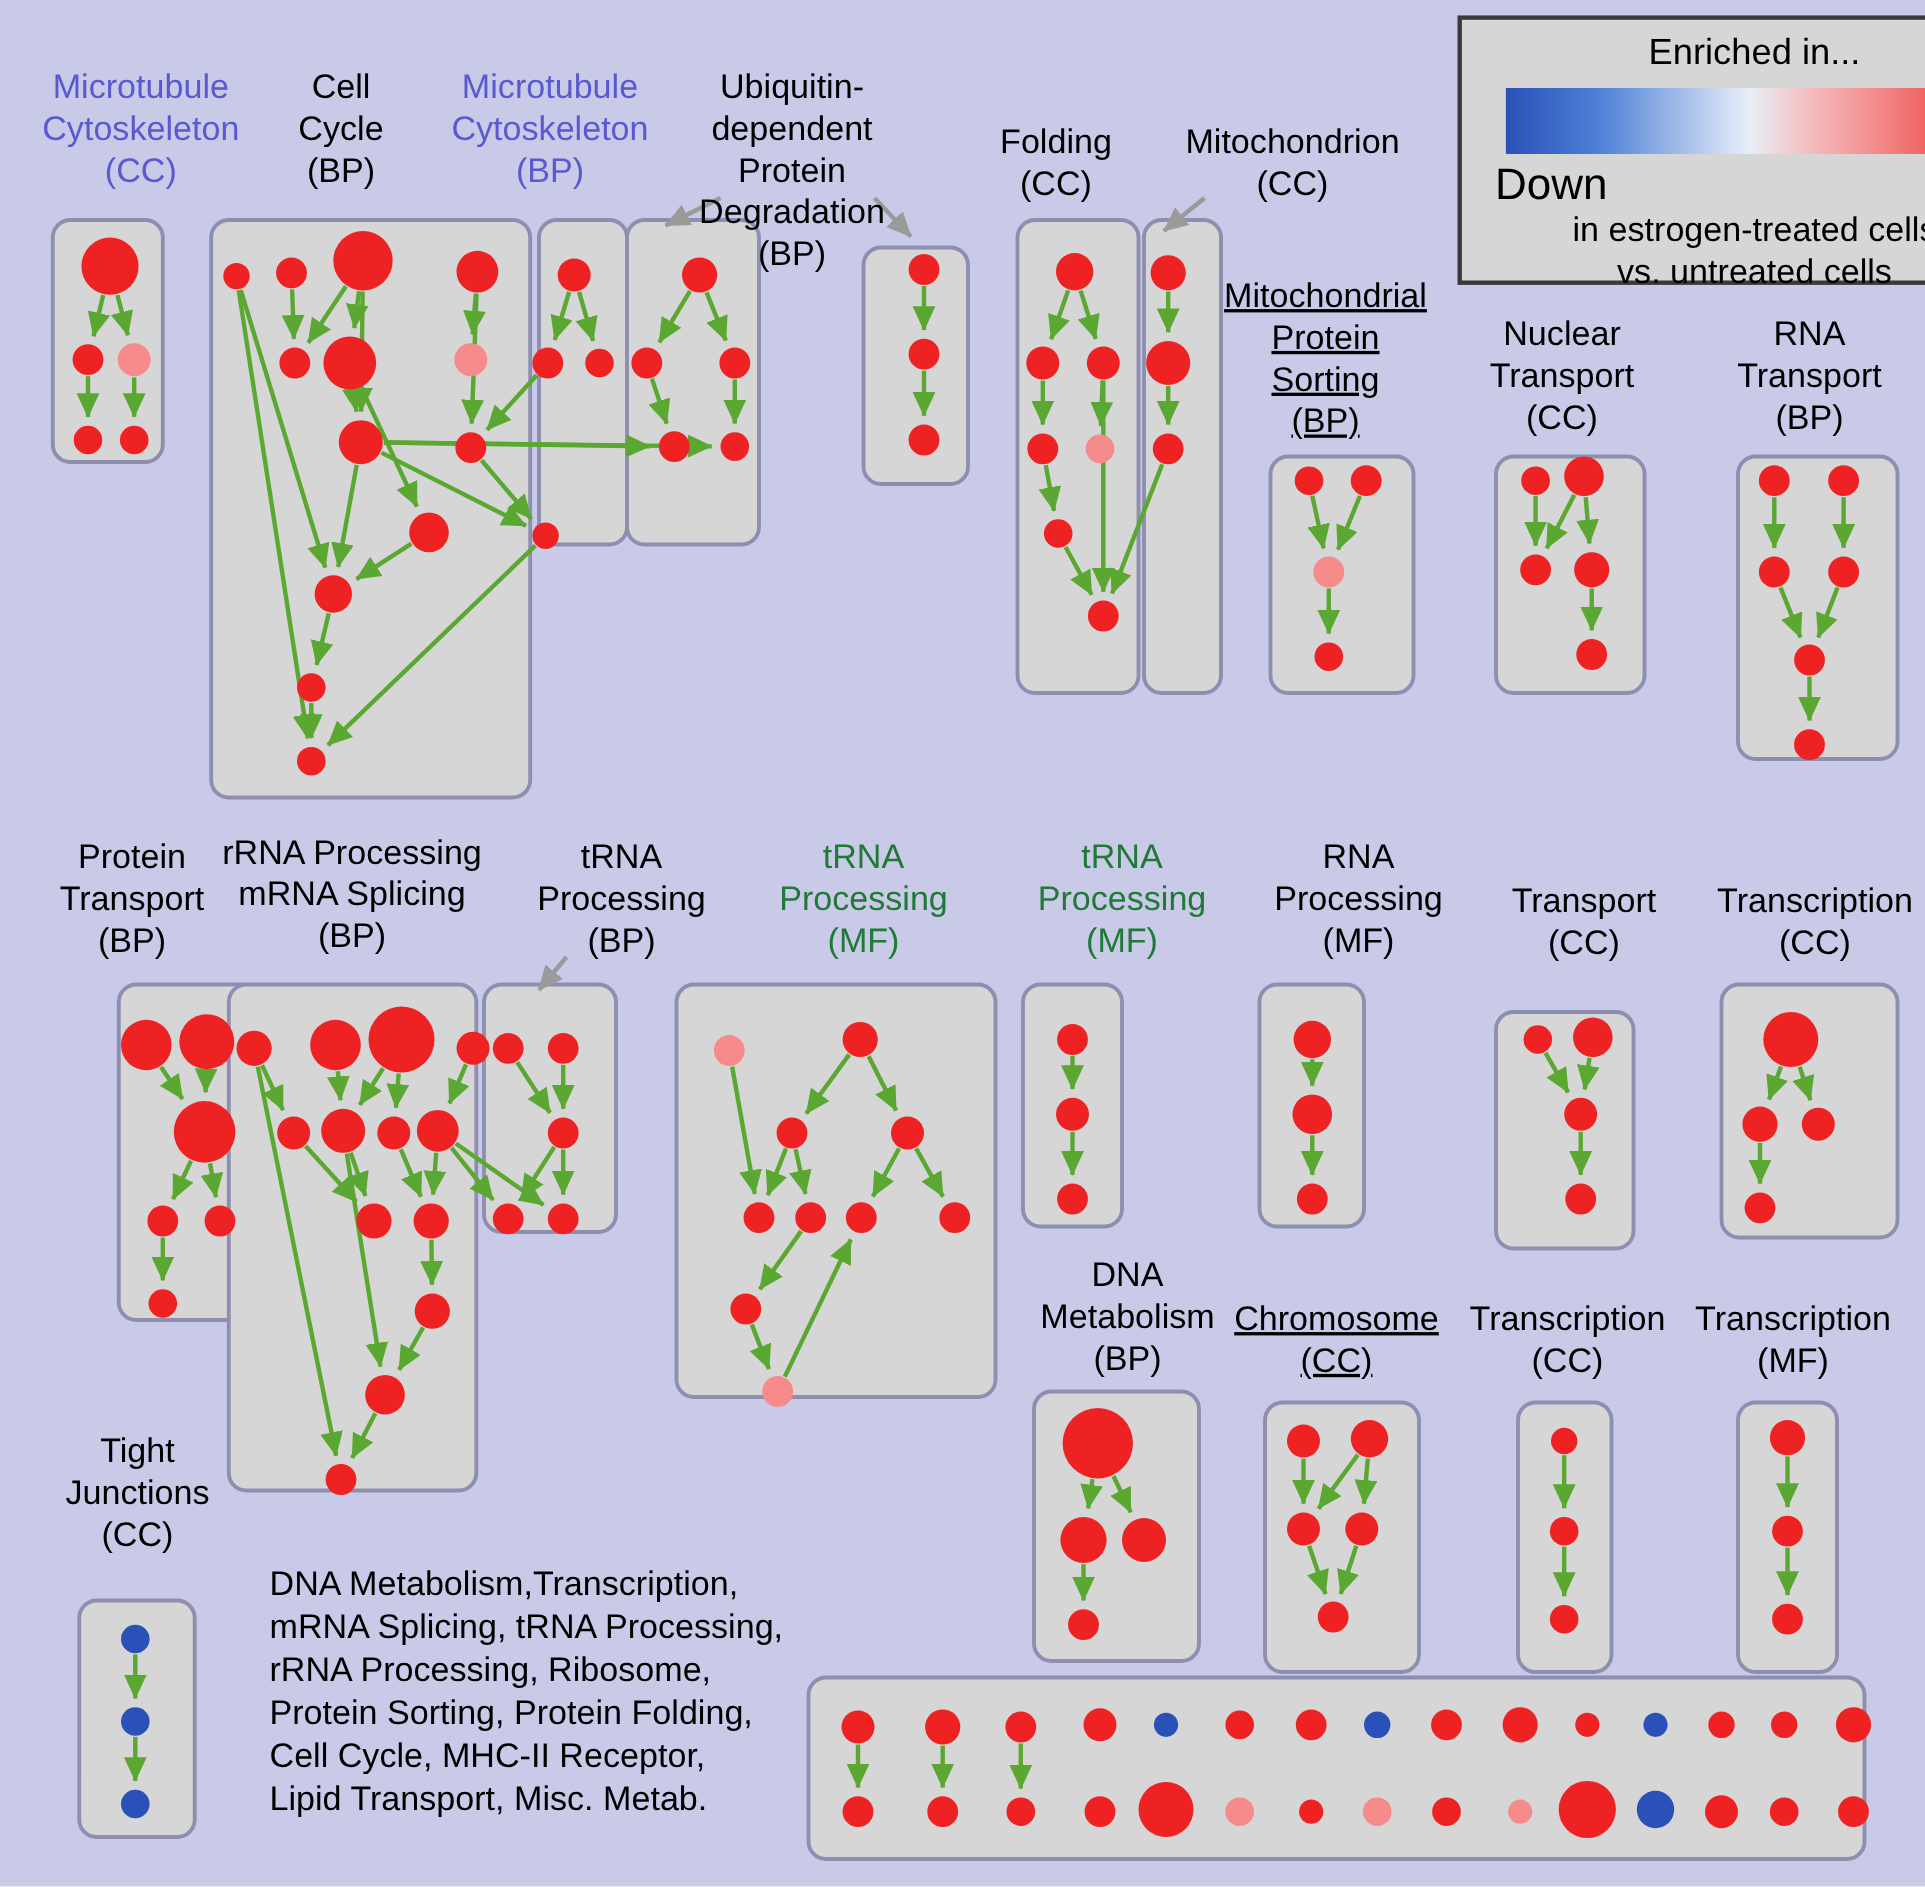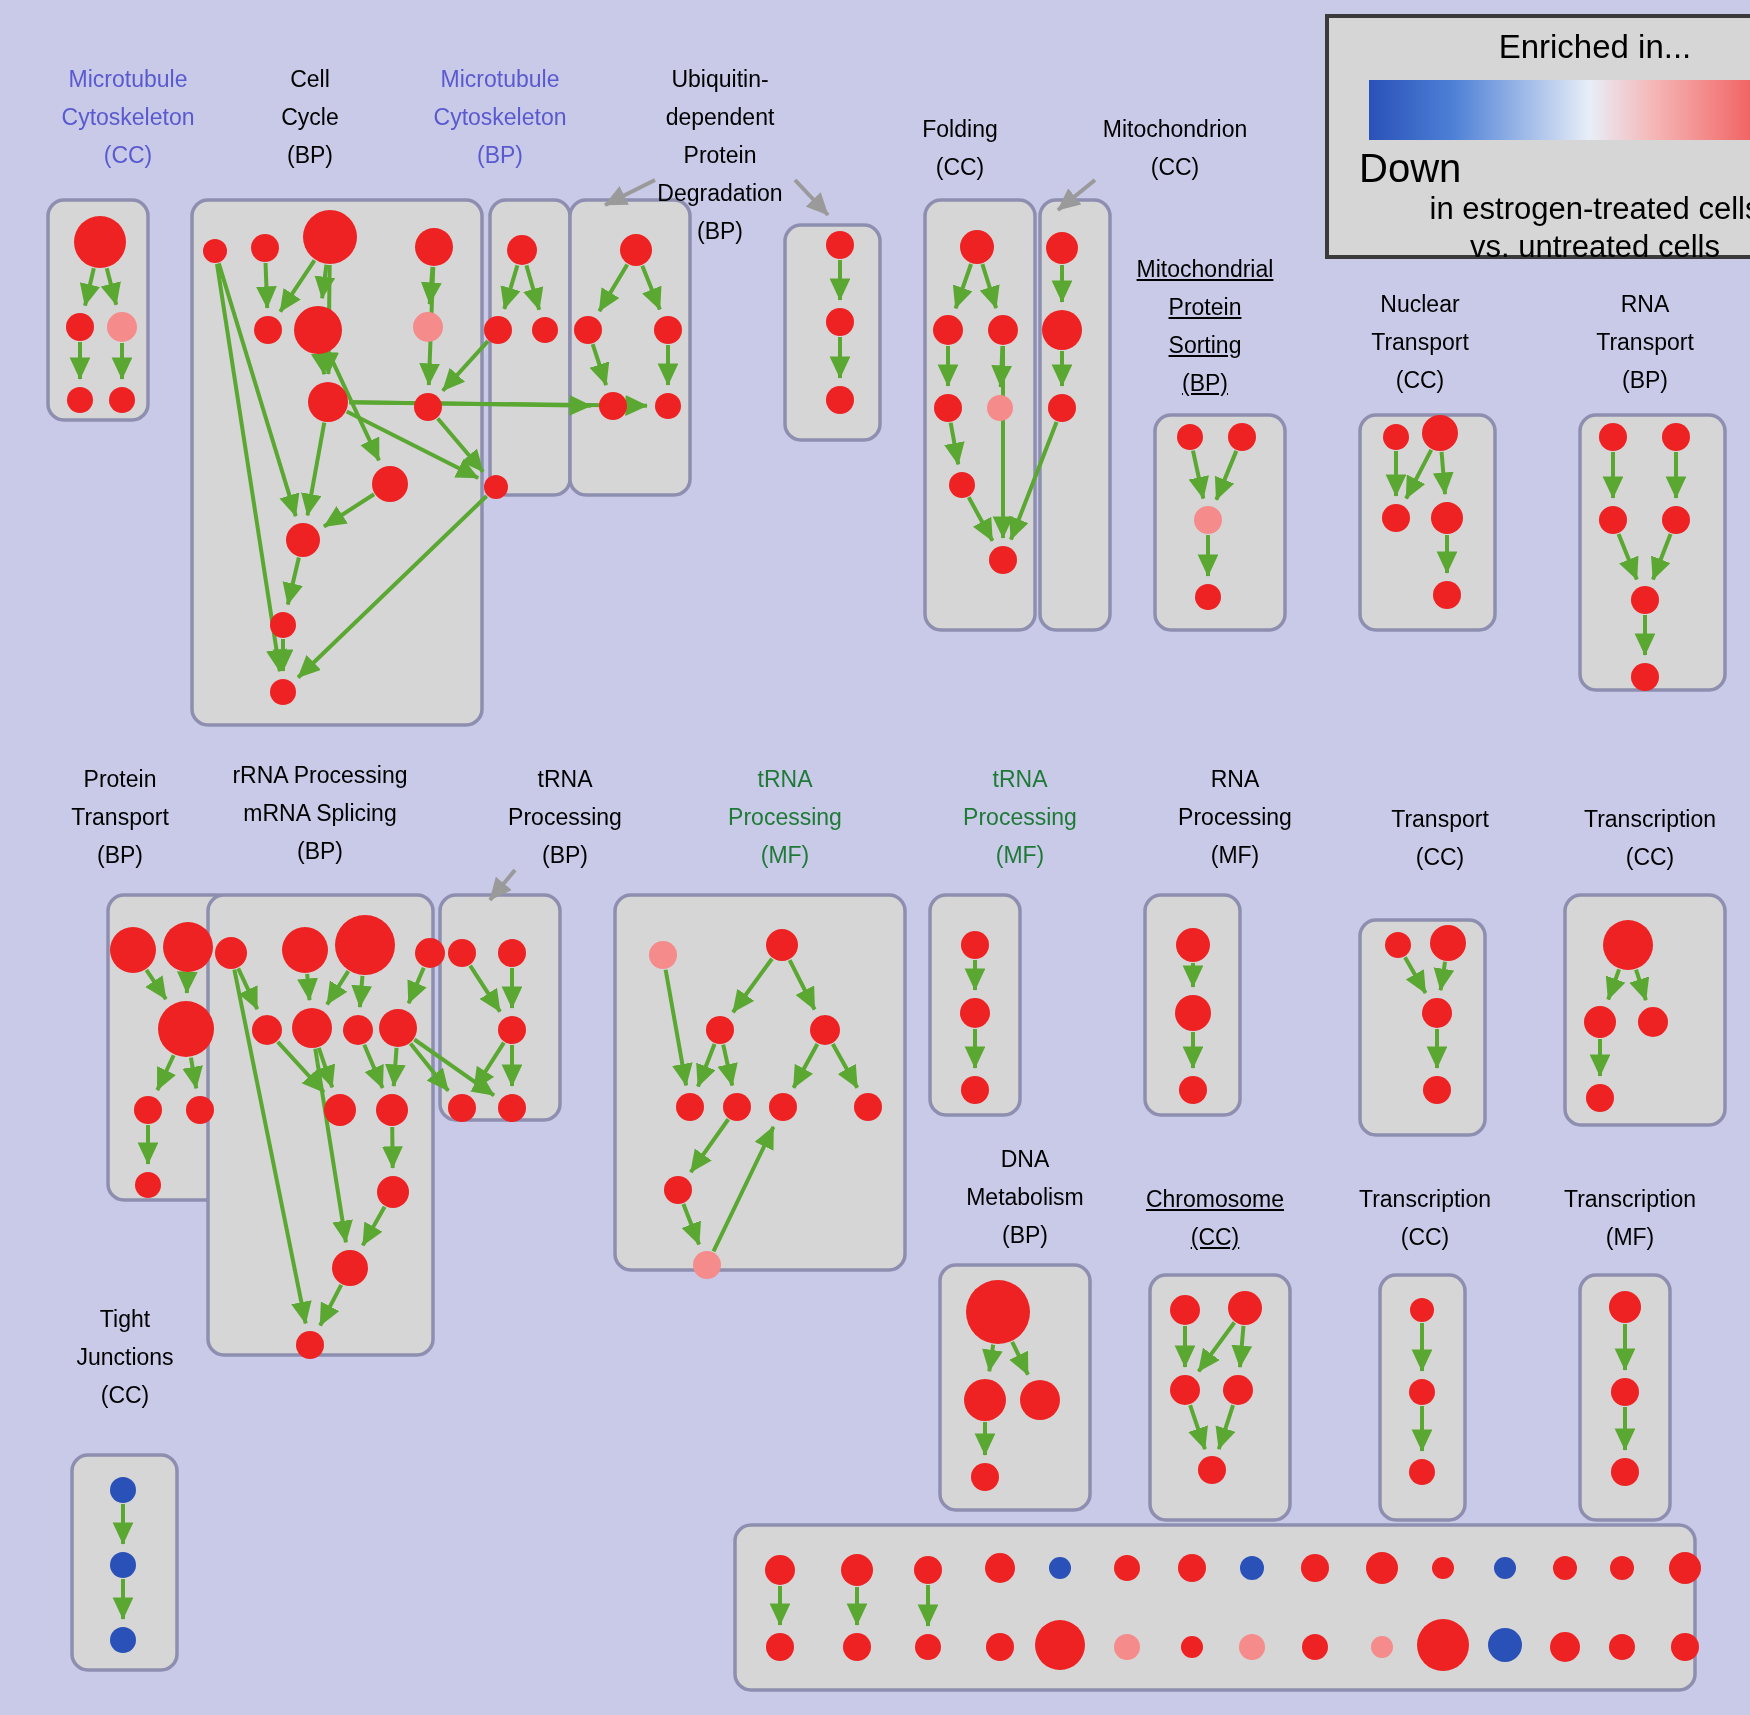--- a/index.html
+++ b/index.html
@@ -11,21 +11,21 @@
     position: relative;
     width: 1750px;
     height: 1715px;
     background: #c9c9e8;
     font-family: "Liberation Sans", sans-serif;
     overflow: hidden;
   }
   .label {
     position: absolute;
     color: #000000;
-    font-size: 23px;
+    font-size: 31px;
     line-height: 38px;
     text-align: center;
     white-space: pre-line;
     font-family: "Liberation Sans", sans-serif;
   }
   .label.blue { color: #5a5ad0; }
   .label.green { color: #1e7a36; }
   svg.overlay {
     position: absolute;
     left: 0;
@@ -457,20 +457,26 @@
 (CC)</div>
       <div class="label" style="left: 1320px; top: 1180px; width: 210px;">Transcription
 (CC)</div>
       <div class="label" style="left: 1525px; top: 1180px; width: 210px;">Transcription
 (MF)</div>
       <div class="label" style="left: 35px; top: 1300px; width: 180px;">Tight
 Junctions
 (CC)</div>
     </div>
 
+  <div class="multiline-text" id="misc-block" style="left: 245px; top: 1420px;">DNA Metabolism,Transcription,
+mRNA Splicing, tRNA Processing,
+rRNA Processing, Ribosome,
+Protein Sorting, Protein Folding,
+Cell Cycle, MHC-II Receptor,
+Lipid Transport, Misc. Metab.</div>
 
   <div class="legend" id="legend-box" style="left:1325px; top:14px; width:540px; height:245px;">
     <div class="legend-title">Enriched in...</div>
     <div class="legend-bar"></div>
     <div class="legend-down">Down</div>
 
     <div class="legend-sub">in estrogen-treated cells
 vs. untreated cells</div>
   </div>
 

